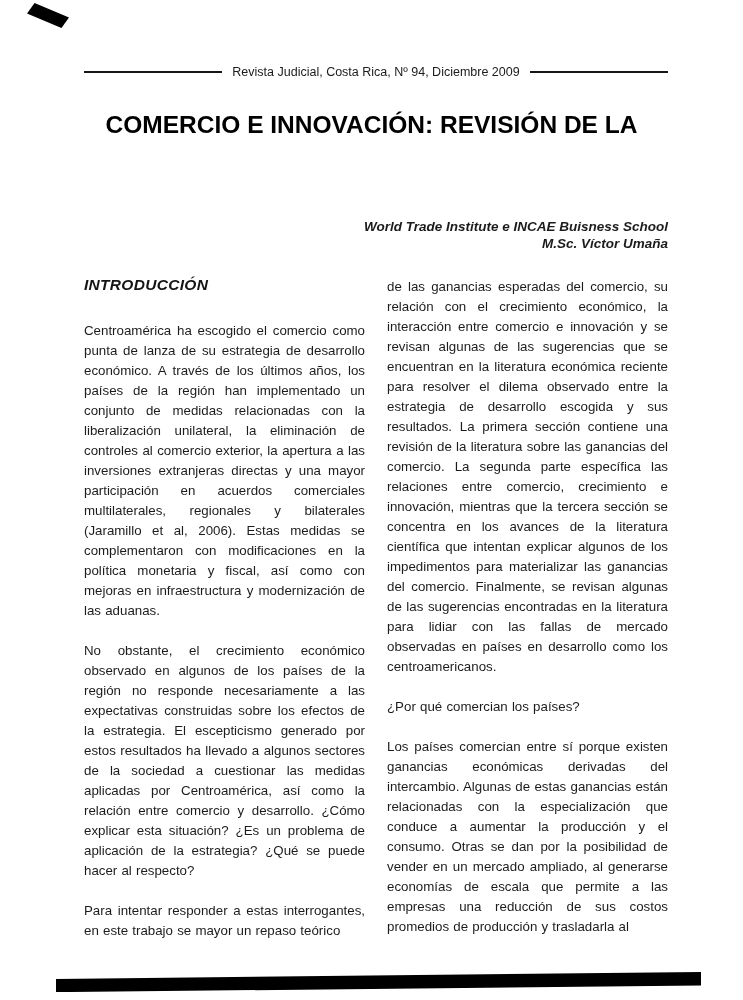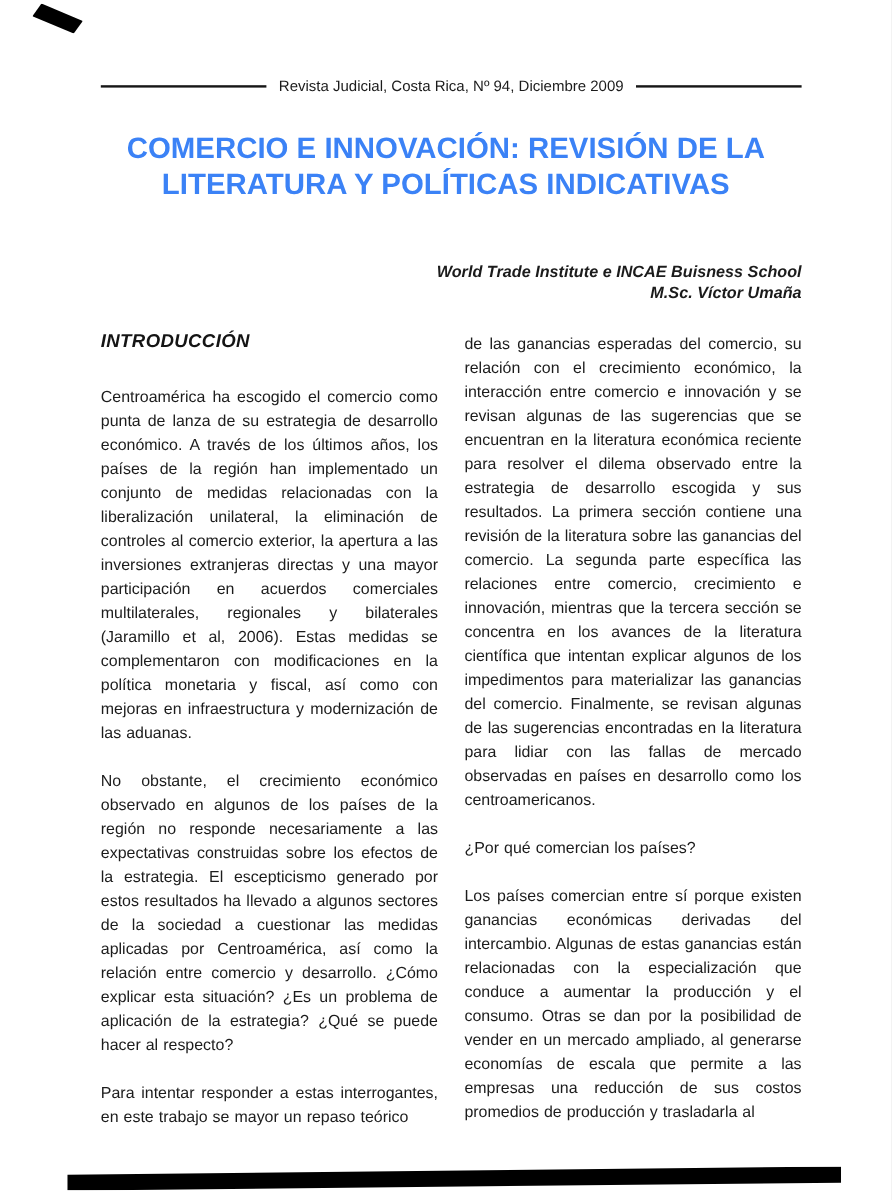--- a/index.html
+++ b/index.html
@@ -33,21 +33,21 @@
   .rule{flex:1;height:2px;background:#161616;}
   .journal-line{
     font-size:12.5px;line-height:16px;white-space:nowrap;
     color:#1b1b1b;padding:0 2px;
   }
 
   
   .article-title{
     position:absolute;left:40px;right:40px;top:110px;margin:0;
     text-align:center;
-    font-size:24.5px;line-height:30px;font-weight:bold;color:#3b82f6;
+    font-size:24.5px;line-height:30px;font-weight:bold;color:#000000;
   }
 
   
   .author-block{
     position:absolute;right:75px;top:219px;
     text-align:right;
     font-size:13.5px;line-height:16.5px;
     font-weight:bold;font-style:italic;color:#1b1b1b;
   }
 
@@ -79,21 +79,20 @@
   <div class="scan-mark scan-mark-top"></div>
 
   <div class="running-header">
     <span class="rule"></span>
     <span class="journal-line">Revista Judicial, Costa Rica, Nº 94, Diciembre 2009</span>
     <span class="rule"></span>
   </div>
 
   <h1 class="article-title">
     <span>COMERCIO E INNOVACIÓN: REVISIÓN DE LA</span><br>
-    <span>LITERATURA Y POLÍTICAS INDICATIVAS</span>
   </h1>
 
   <div class="author-block">
     <div>World Trade Institute e INCAE Buisness School</div>
     <div>M.Sc. Víctor Umaña</div>
   </div>
 
   <div class="columns">
 
     <div class="col col-left">

